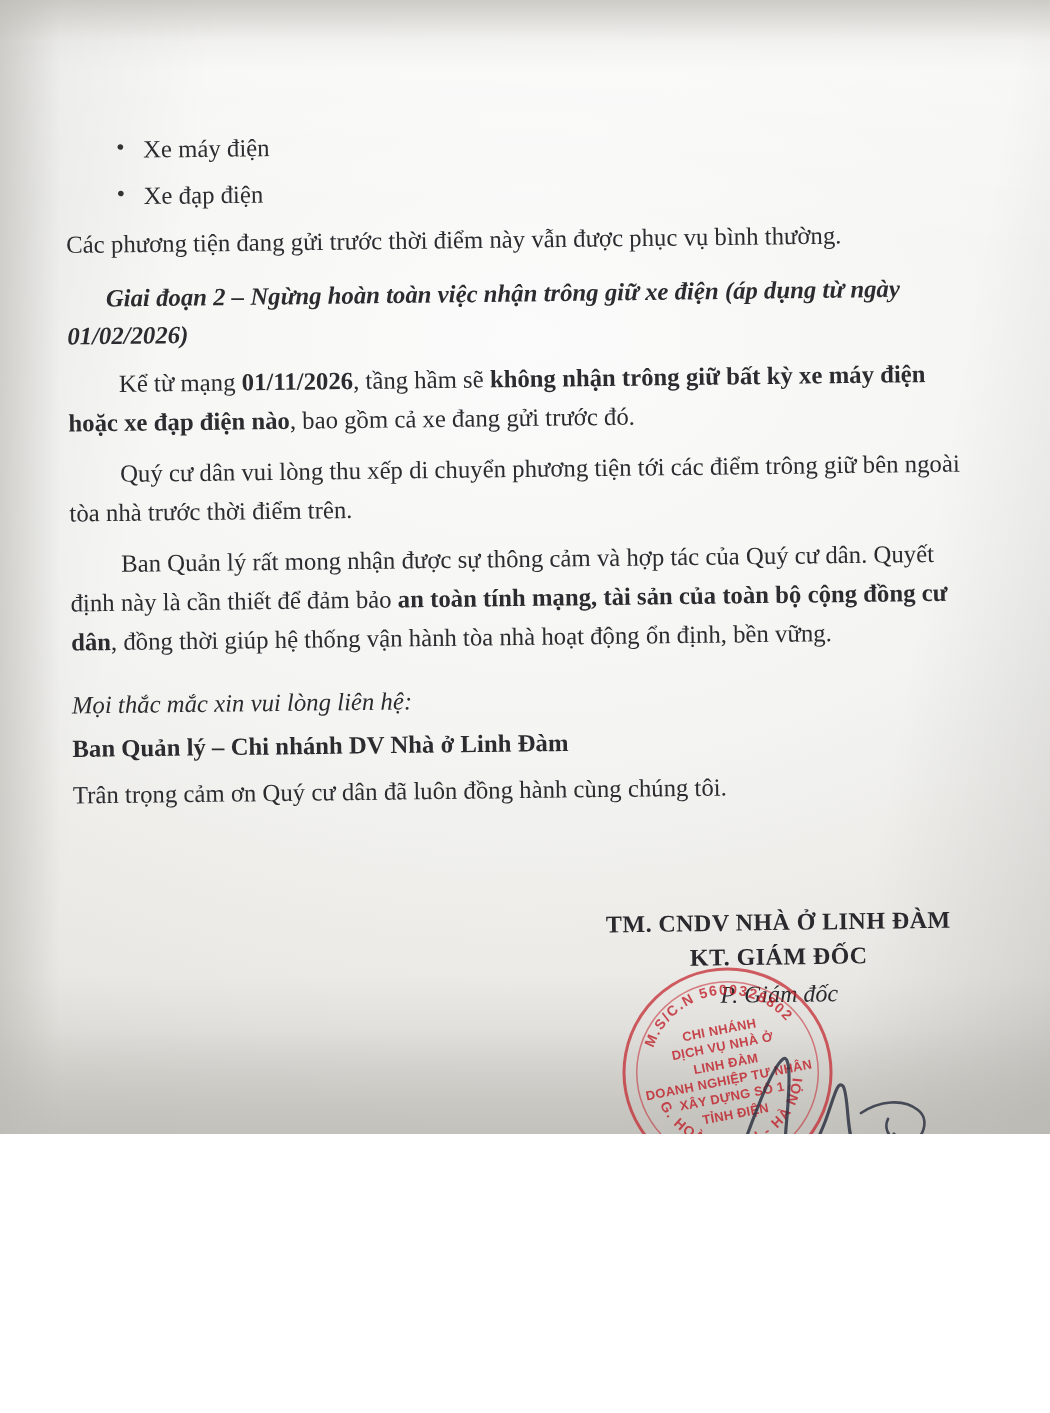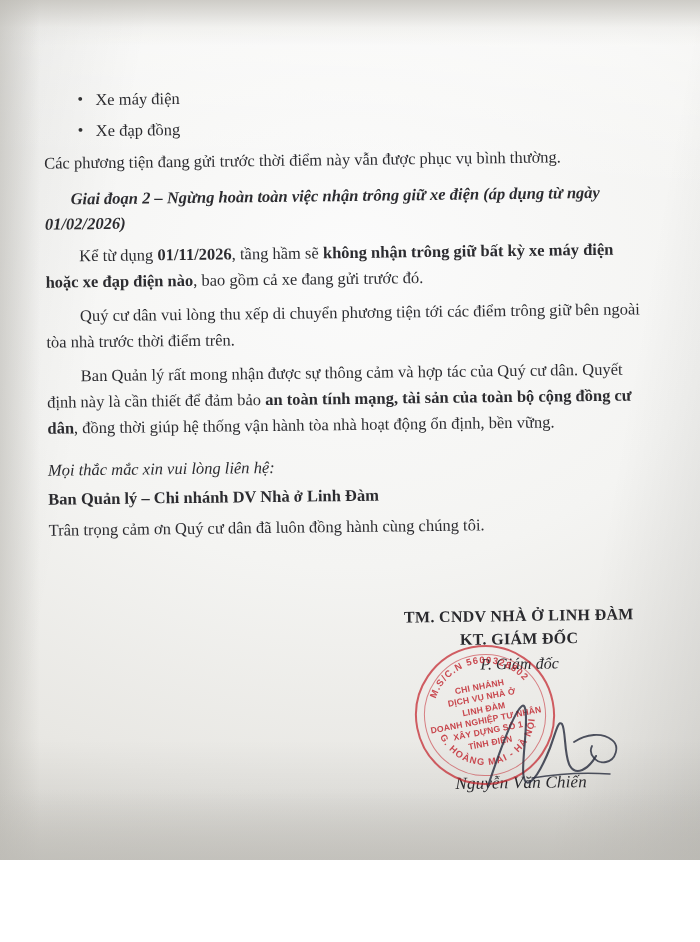--- a/index.html
+++ b/index.html
@@ -11,21 +11,21 @@
     width: 700px;
     height: 942px;
     overflow: hidden;
     font-family: "Liberation Serif", serif;
   }
 
   
   #paper-photo {
     position: relative;
     width: 700px;
-    height: 860px;
+    height: 756px;
     background:
       radial-gradient(ellipse 120% 80% at 50% 30%, #fbfbfb 0%, #f4f4f2 45%, #e8e7e3 78%, #dedcd6 100%);
     overflow: hidden;
   }
   
   #paper-photo::before {
     content: "";
     position: absolute;
     inset: 0;
     background:
@@ -224,30 +224,30 @@
   <div class="edge-shadow-left"></div>
   <div class="edge-shadow-bottom"></div>
 
   <div id="doc-body">
 
     <ul class="bullet-list">
       <li>
         <span>Xe máy điện</span>
       </li>
       <li>
-        <span>Xe đạp đồng</span>
+        <span>Xe đạp điện</span>
       </li>
     </ul>
 
     <p class="para">Các phương tiện đang gửi trước thời điểm này vẫn được phục vụ bình thường.</p>
 
     <p class="phase-heading">Giai đoạn 2 – Ngừng hoàn toàn việc nhận trông giữ xe điện (áp dụng từ ngày 01/02/2026)</p>
 
     <p class="para indent">
-      <span>Kể từ dụng </span><span class="bold">01/11/2026</span><span>, tầng hầm sẽ </span><span class="bold">không nhận trông giữ bất kỳ xe máy điện hoặc xe đạp điện nào</span><span>, bao gồm cả xe đang gửi trước đó.</span>
+      <span>Kể từ mạng </span><span class="bold">01/11/2026</span><span>, tầng hầm sẽ </span><span class="bold">không nhận trông giữ bất kỳ xe máy điện hoặc xe đạp điện nào</span><span>, bao gồm cả xe đang gửi trước đó.</span>
     </p>
 
     <p class="para indent">
       <span>Quý cư dân vui lòng thu xếp di chuyển phương tiện tới các điểm trông giữ bên ngoài tòa nhà trước thời điểm trên.</span>
     </p>
 
     <p class="para indent">
       <span>Ban Quản lý rất mong nhận được sự thông cảm và hợp tác của Quý cư dân. Quyết định này là cần thiết để đảm bảo </span><span class="bold">an toàn tính mạng, tài sản của toàn bộ cộng đồng cư dân</span><span>, đồng thời giúp hệ thống vận hành tòa nhà hoạt động ổn định, bền vững.</span>
     </p>
 

